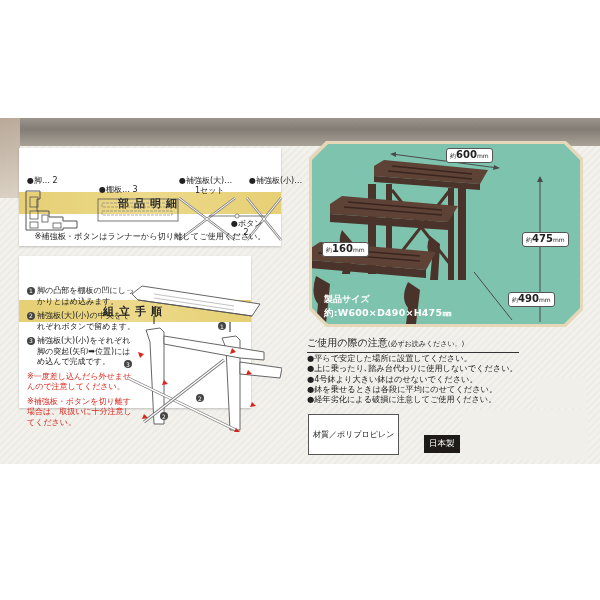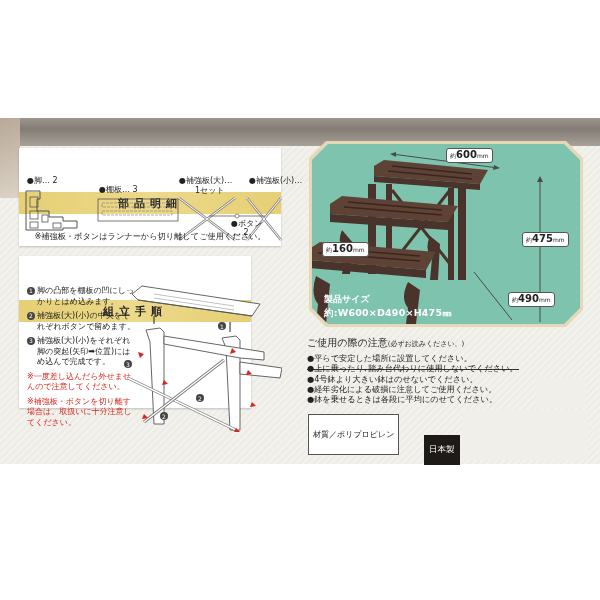--- a/index.html
+++ b/index.html
@@ -60,31 +60,31 @@
     position: absolute; background: #fff; border: 1px solid #555; border-radius: 3px;
     font-size: 10px; font-weight: bold; color: #222; padding: 0 3px; line-height: 12px; white-space: nowrap;
   }
   .dim-label small { font-size: 6px; font-weight: normal; }
   .size-title { position: absolute; left: 12px; top: 149px; font-size: 9px; color: #fff; font-weight: bold; }
   .size-value { position: absolute; left: 12px; top: 163px; font-size: 9.5px; color: #fff; font-weight: bold; letter-spacing: 0.2px; }
 
   
   .notes-title {
     position: absolute; left: 307px; top: 336px; width: 212px;
-    font-size: 10px; color: #222; border-bottom: 1px solid #333; padding-bottom: 19px;
+    font-size: 10px; color: #222; border-bottom: 1px solid #333; padding-bottom: 2px;
   }
   .notes-title small { font-size: 7px; }
   .notes-list { position: absolute; left: 307px; top: 353px; font-size: 8.2px; color: #222; line-height: 10.3px; }
   .material {
     position: absolute; left: 308px; top: 414px; border: 1px solid #555; background: #fff;
     font-size: 8px; padding: 14px 4px; color: #222;
   }
   .made-in {
     position: absolute; left: 424px; top: 435px; background: #1e1a18; color: #fff;
-    font-size: 8.5px; padding: 9px 5px;
+    font-size: 8.5px; padding: 3px 5px;
   }
   .blank-box { position: absolute; background: #f0efe9; }
 </style>
 </head>
 <body>
 
 <div class="band"></div>
 <div class="band-top"></div>
 <div class="band-left-wood"></div>
 
@@ -259,19 +259,19 @@
   <div class="size-value">約:W600×D490×H475㎜</div>
 </div>
 
 <div class="notes-title">
   <span>ご使用の際の注意</span><small>(必ずお読みください。)</small>
 </div>
 <div class="notes-list">
   <div>●平らで安定した場所に設置してください。</div>
   <div>●上に乗ったり､踏み台代わりに使用しないでください。</div>
   <div>●4号鉢より大きい鉢はのせないでください。</div>
+  <div>●鉢を乗せるときは各段に平均にのせてください。</div>
   <div>●経年劣化による破損に注意してご使用ください。</div>
-  <div>●鉢を乗せるときは各段に平均にのせてください。</div>
 </div>
 <div class="blank-box" style="left:536px;top:378px;width:50px;height:30px;"></div>
 <div class="blank-box" style="left:462px;top:410px;width:126px;height:50px;"></div>
 <div class="material">材質／ポリプロピレン</div>
 <div class="made-in">日本製</div>
 
 </body></html>

